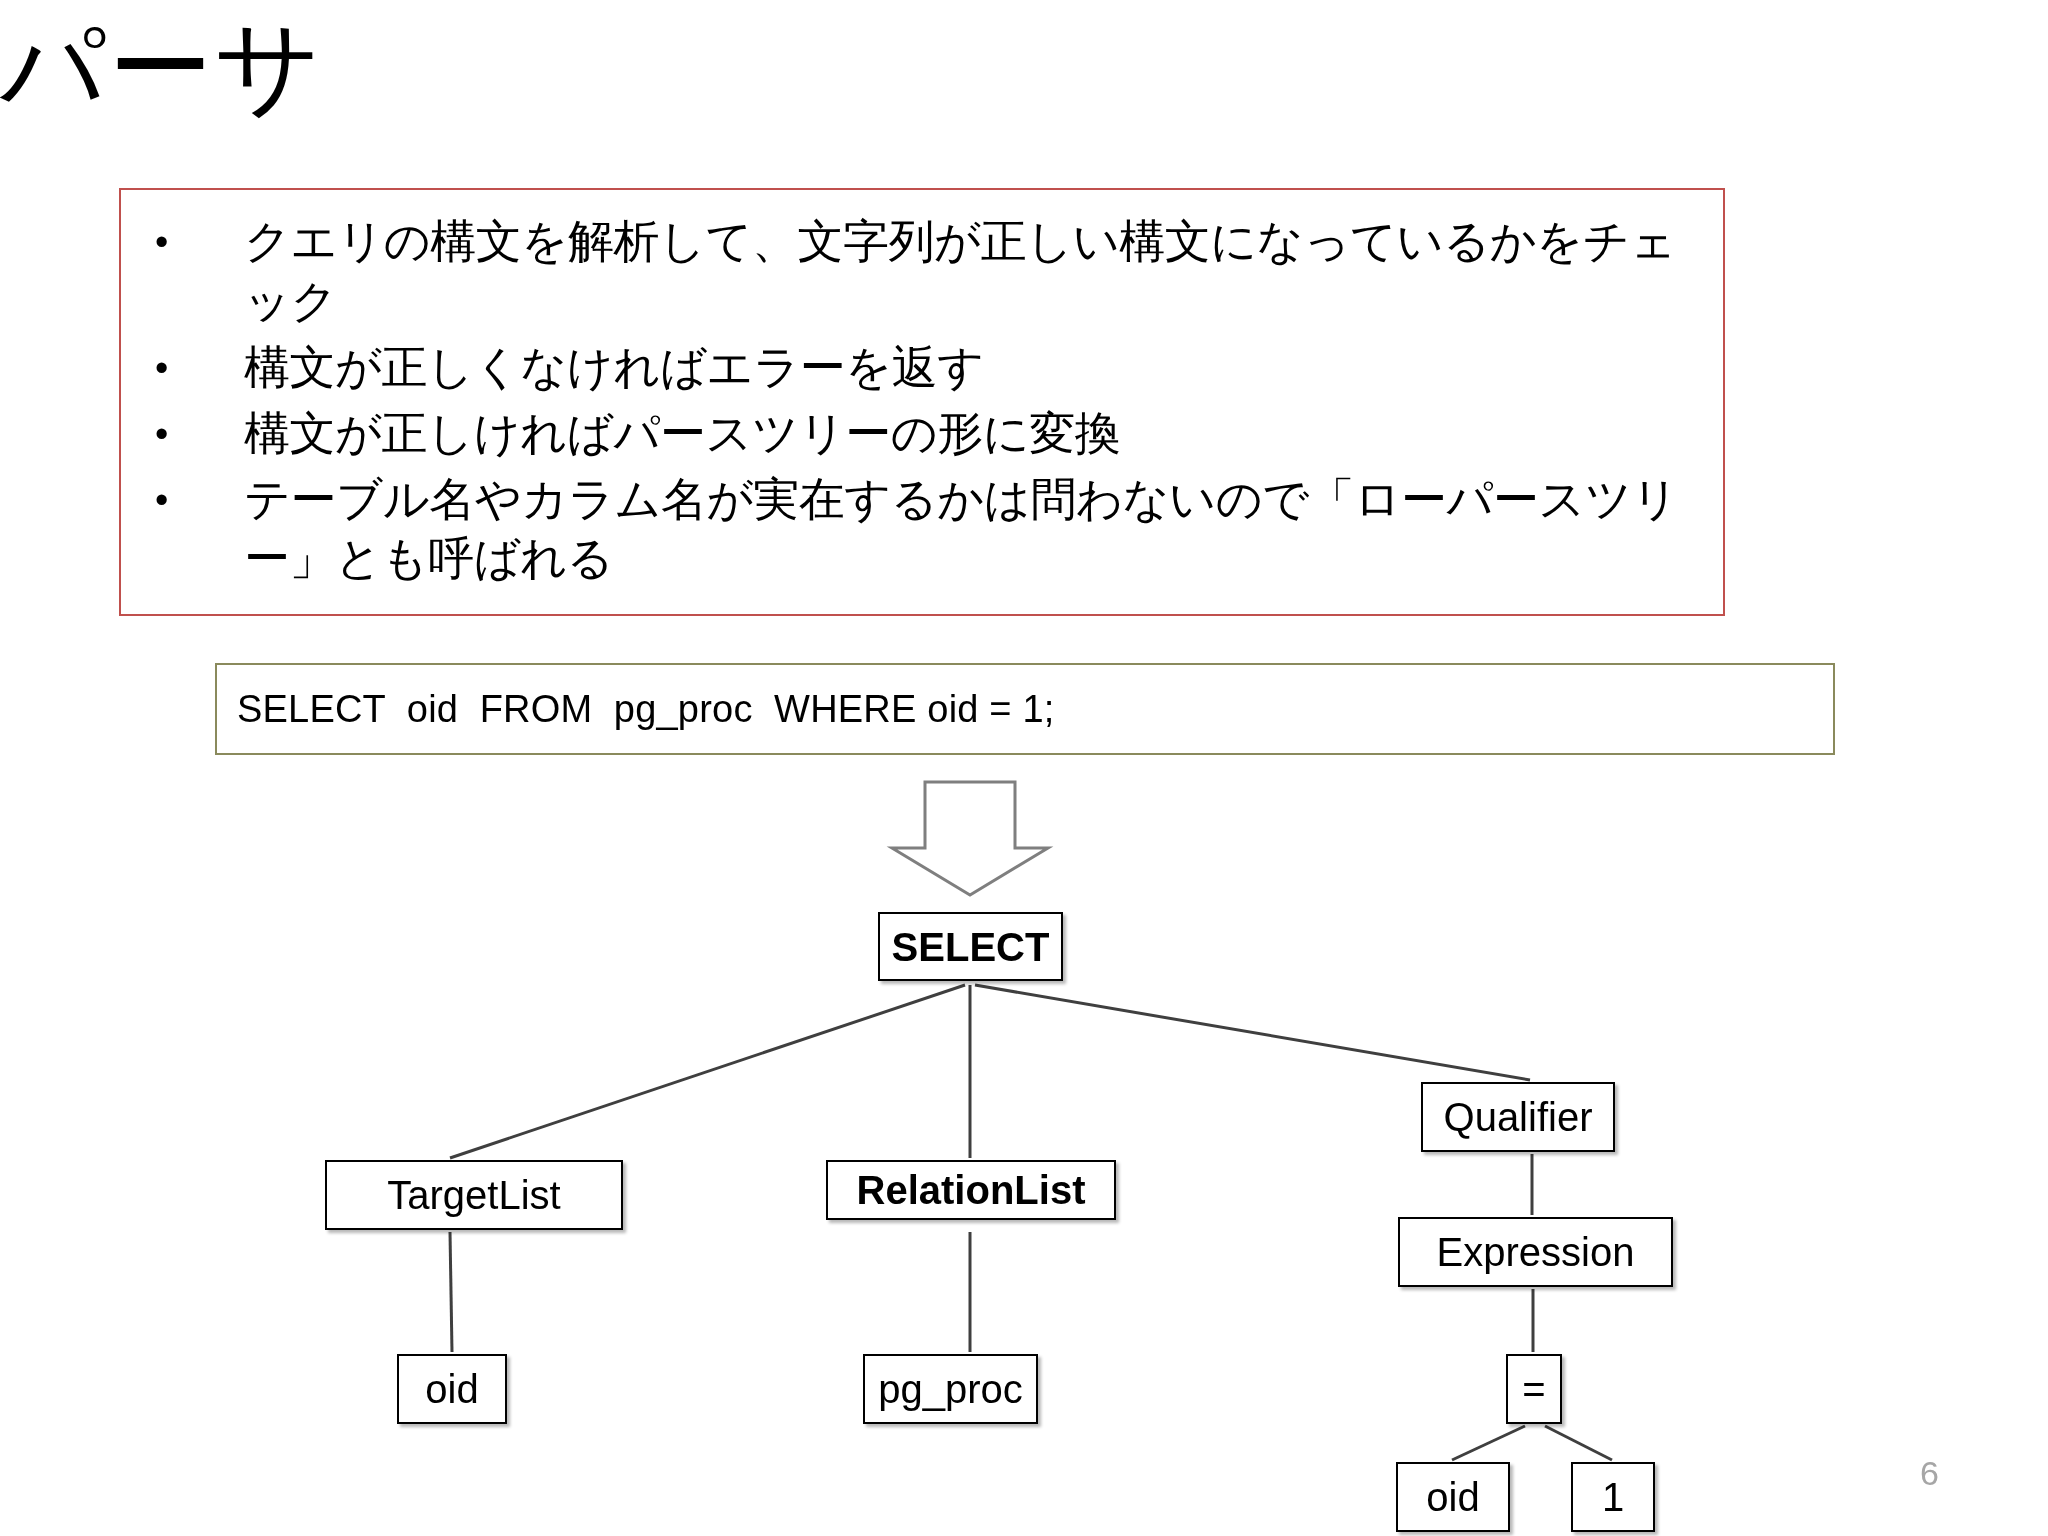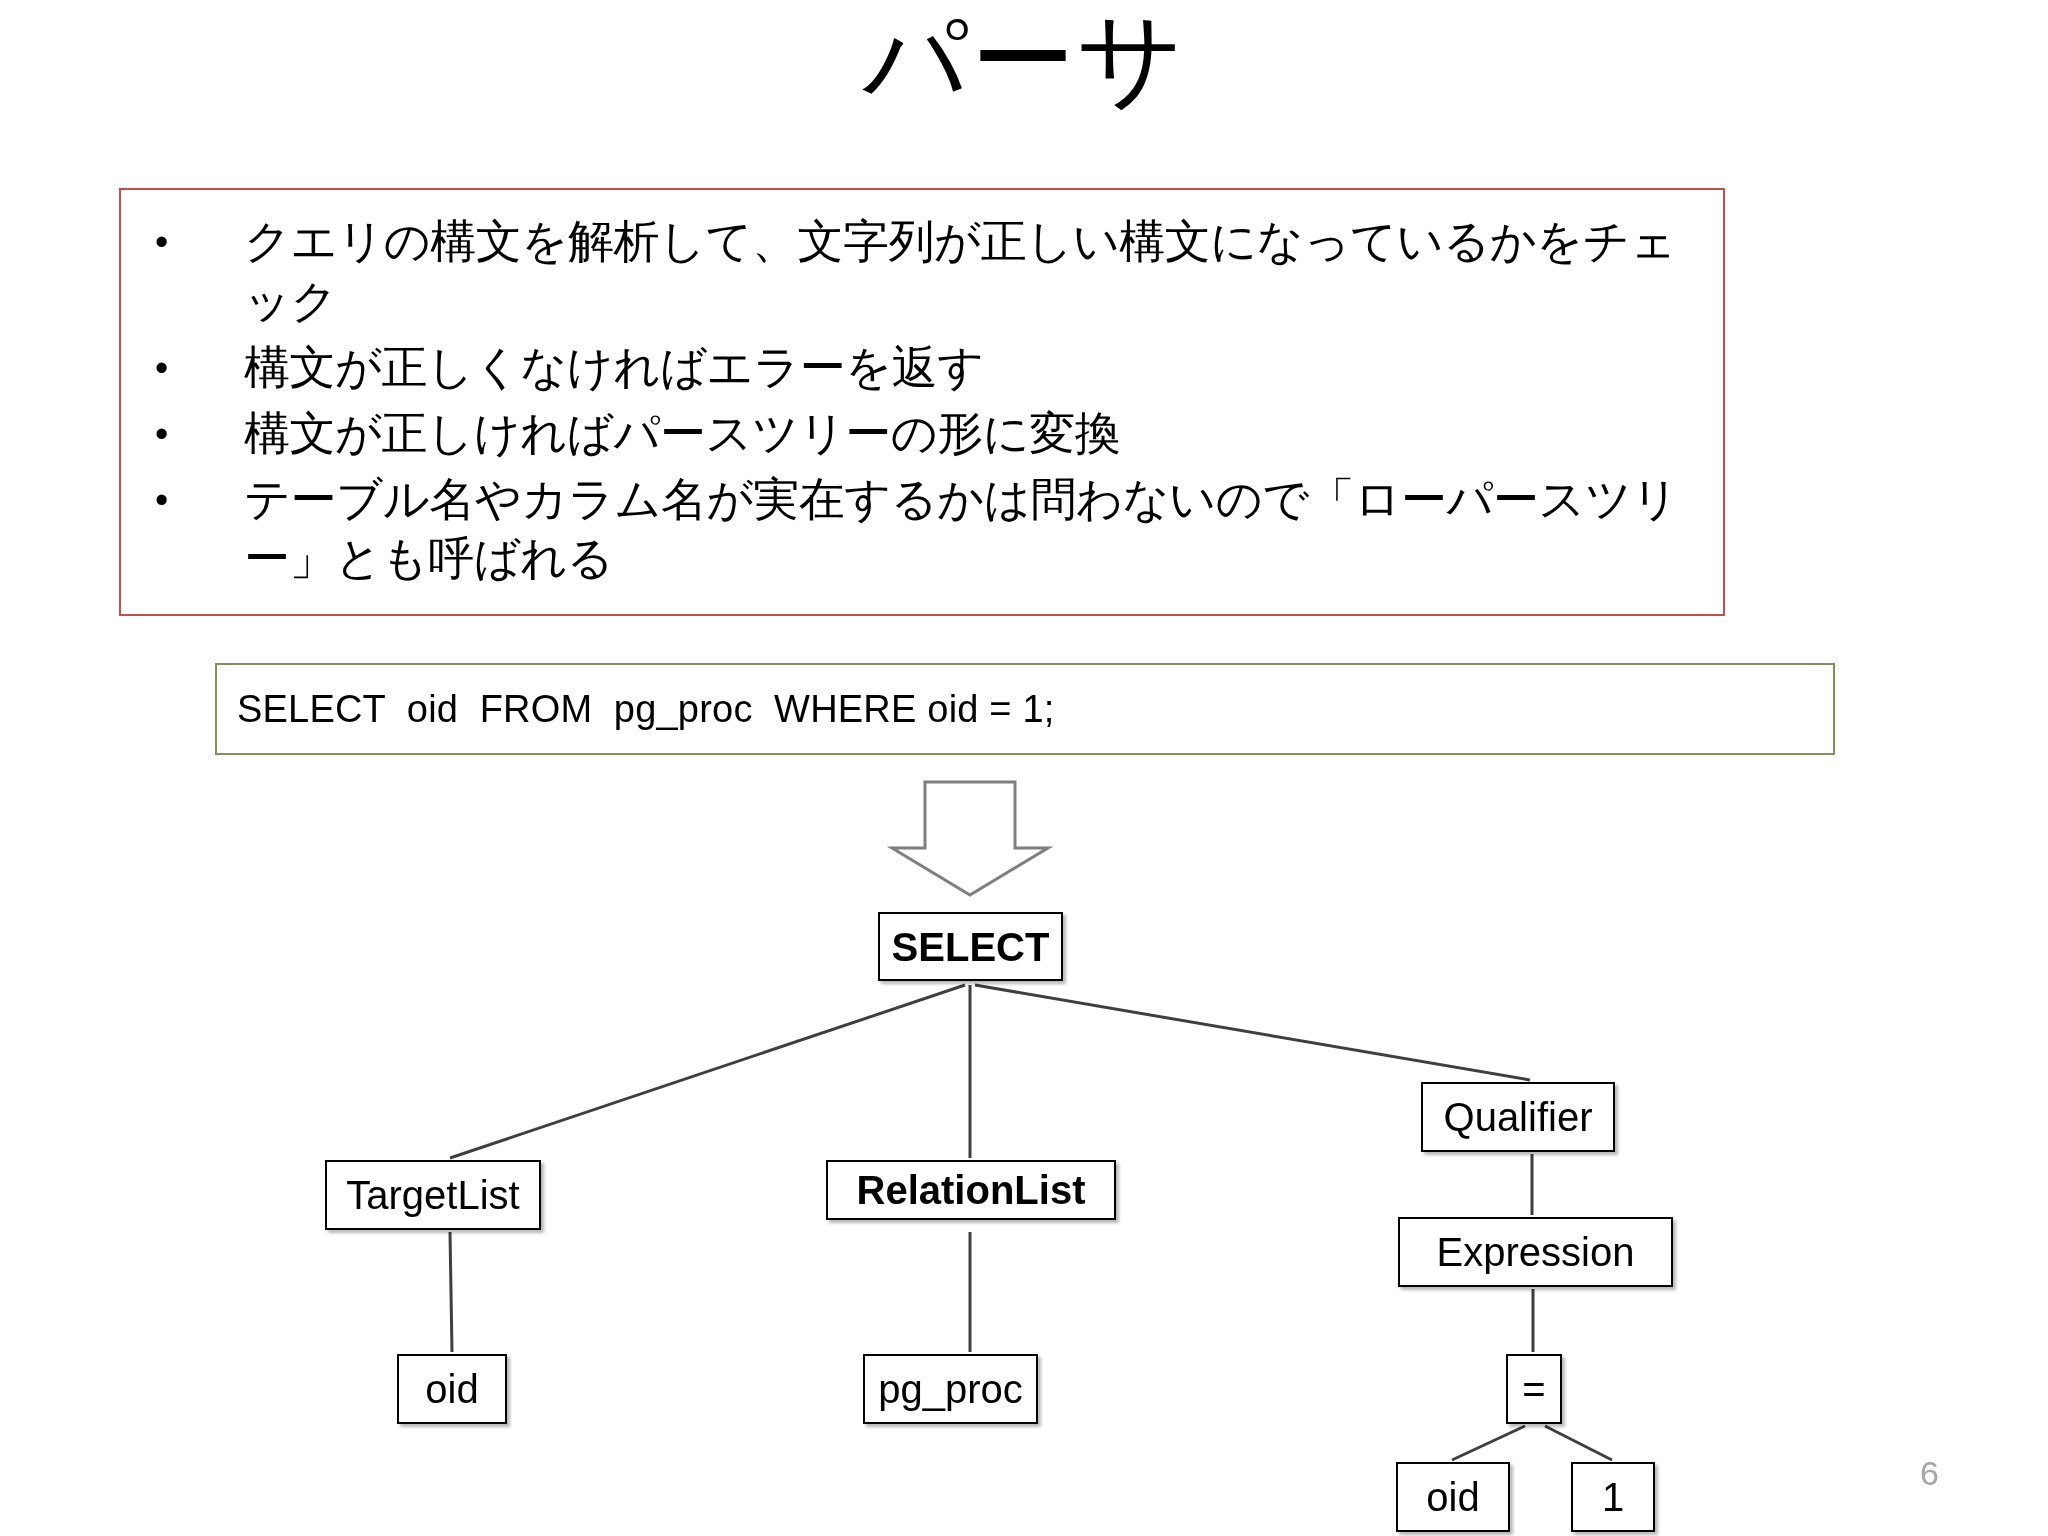--- a/index.html
+++ b/index.html
@@ -12,24 +12,24 @@
     height: 1536px;
     position: relative;
     overflow: hidden;
     font-family: "Liberation Sans", "DejaVu Sans", sans-serif;
     color: #000000;
   }
 
   
   #slide-title {
     position: absolute;
-    top: 0;
+    top: 8px;
     left: 0;
     width: 2048px;
-    text-align: center;
+    text-align: left;
     font-size: 104px;
     line-height: 1.15;
     font-weight: 400;
     letter-spacing: 2px;
     color: #000;
   }
 
   
   #bullet-box {
     position: absolute;
@@ -108,21 +108,21 @@
     display: flex;
     align-items: center;
     justify-content: center;
     font-size: 40px;
     line-height: 1;
     box-shadow: 3px 3px 3px rgba(0,0,0,0.28);
     white-space: nowrap;
   }
 
   #node-select      { left: 878px;  top: 912px;  width: 185px; height: 69px; font-weight: bold; }
-  #node-targetlist  { left: 325px;  top: 1160px; width: 216px; height: 70px; }
+  #node-targetlist  { left: 325px;  top: 1160px; width: 298px; height: 70px; }
   #node-relationlist{ left: 826px;  top: 1160px; width: 290px; height: 60px; font-weight: bold; }
   #node-qualifier   { left: 1421px; top: 1082px; width: 194px; height: 70px; }
   #node-expression  { left: 1398px; top: 1217px; width: 275px; height: 70px; }
   #node-oid-1       { left: 397px;  top: 1354px; width: 110px; height: 70px; }
   #node-pgproc      { left: 863px;  top: 1354px; width: 175px; height: 70px; }
   #node-eq          { left: 1506px; top: 1354px; width: 56px;  height: 70px; }
   #node-oid-2       { left: 1396px; top: 1462px; width: 114px; height: 70px; }
   #node-one         { left: 1571px; top: 1462px; width: 84px;  height: 70px; }
 
   

